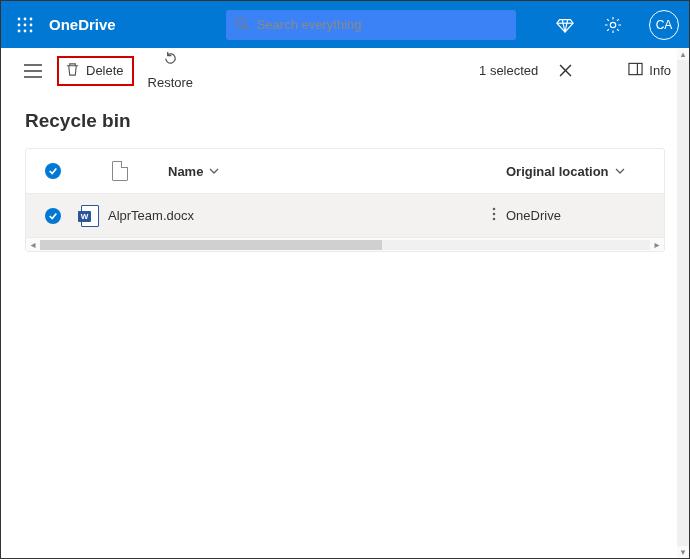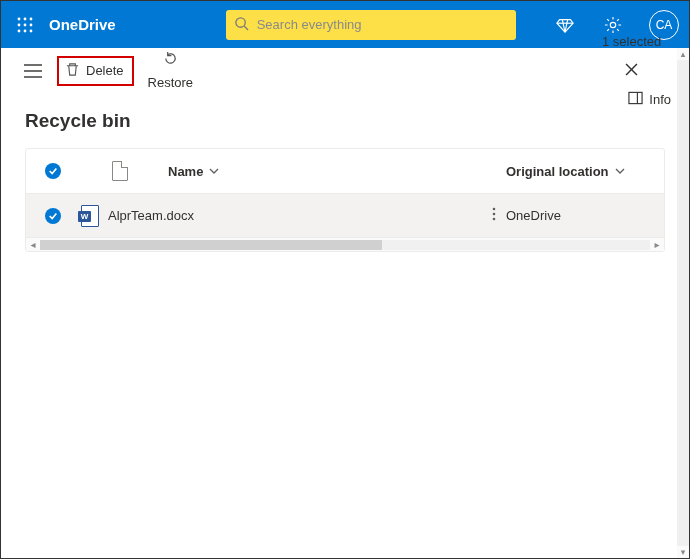--- a/index.html
+++ b/index.html
@@ -31,21 +31,21 @@
   .brand {
     font-weight: 600;
     font-size: 15px;
     margin-left: 10px;
   }
   .search-wrap {
     margin-left: 110px;
     flex: 0 0 290px;
   }
   .search {
-    background: #fde047;
+    background: #3b82f6;
     height: 30px;
     border-radius: 3px;
     display: flex;
     align-items: center;
     padding: 0 8px;
     color: #6b6b6b;
   }
   .search input {
     border: none;
     outline: none;
@@ -97,22 +97,21 @@
   }
   .delete-box {
     border: 2.5px solid #d30000;
     margin-left: 10px;
     padding: 4px 8px 4px 6px;
   }
   .cmd-right {
     margin-left:auto;
     display:flex;
     align-items:center;
-    gap:10px;
-    flex-direction:column;
+    gap:16px;
   }
   .sel-count { font-size:13px; }
   .close-sel {
     width:22px;height:22px;display:flex;align-items:center;justify-content:center;cursor:pointer;
   }
   .info-btn {
     display:flex;align-items:center;gap:6px;cursor:pointer;font-size:13px;padding-left:36px;
   }
   
   .content {

